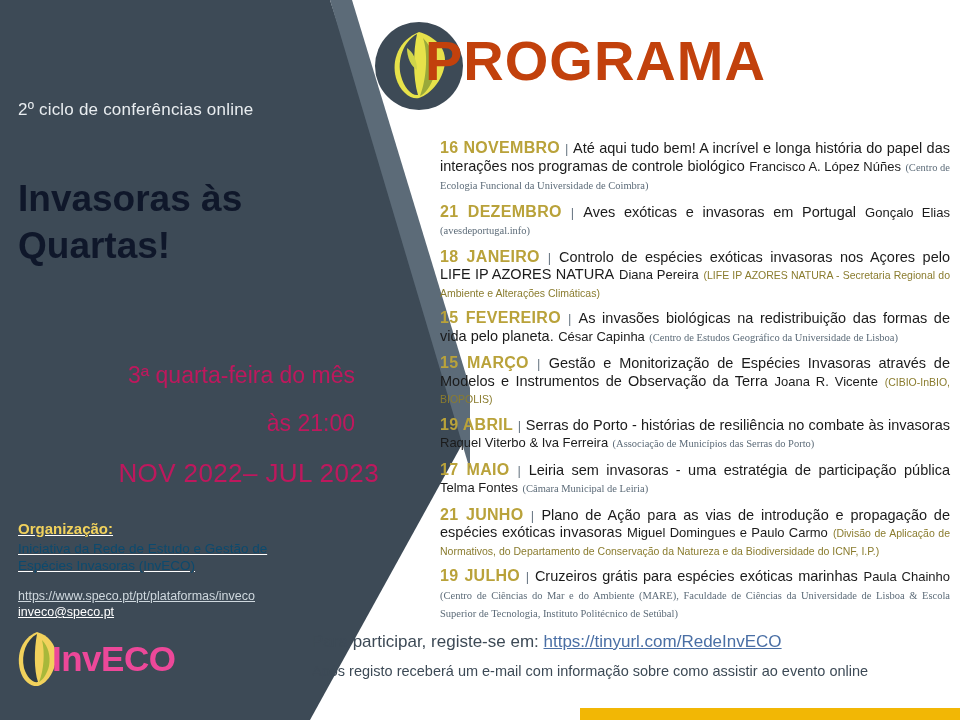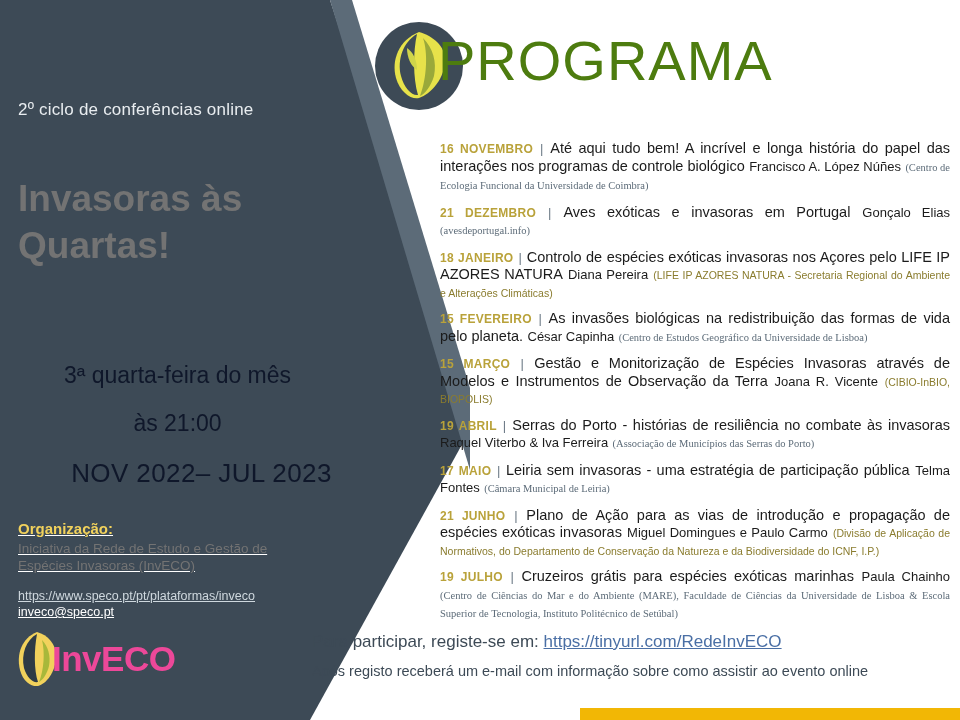--- a/index.html
+++ b/index.html
@@ -58,49 +58,49 @@
     color: #e9edf0;
     letter-spacing: 0.2px;
   }
   .main-title {
     position: absolute;
     left: 18px;
     top: 175px;
     font-size: 37px;
     line-height: 47px;
     font-weight: bold;
-    color: #737373;
+    color: #0f172a;
   }
   .sched {
     position: absolute;
     left: 0;
     width: 355px;
-    text-align: center;
-    color: #0f172a;
+    text-align: right;
+    color: #be185d;
   }
   .sched-1 { top: 362px; font-size: 23px; }
   .sched-2 { top: 410px; font-size: 23px; }
   .sched-3 { top: 458px; font-size: 26px; letter-spacing: 0.4px; padding-left: 24px; }
 
   .org-block {
     position: absolute;
     left: 18px;
     top: 520px;
     width: 300px;
     text-decoration: underline;
   }
   .org-title {
     font-size: 15px;
     font-weight: bold;
     color: #f2d25c;
     margin-bottom: 3px;
   }
   .org-line {
     font-size: 13.5px;
-    color: #737373;
+    color: #0c4a6e;
     line-height: 17px;
   }
   .org-link {
     display: block;
     font-size: 12.5px;
     color: #cfd8de;
     text-decoration: underline;
     margin-top: 14px;
     line-height: 16px;
   }
@@ -156,44 +156,44 @@
   }
   .circle-logo .leaf {
     position: absolute;
     left: 12px;
     top: 8px;
     width: 64px;
     height: 72px;
   }
   .programa {
     position: absolute;
-    left: 63px;
+    left: 50px;
     top: 12px;
     font-size: 56px;
-    font-weight: normal;
-    color: #4d7c0f;
+    font-weight: bold;
+    color: #c2410c;
     letter-spacing: 1px;
   }
 
   
   .program-list {
     position: absolute;
     left: 440px;
     top: 140px;
     width: 510px;
     z-index: 6;
   }
   .entry {
     margin-bottom: 9px;
     line-height: 16.5px;
     text-align: justify;
   }
   .date {
     color: #b9a23a;
-    font-size: 12px;
+    font-size: 16px;
     font-weight: bold;
     letter-spacing: 0.3px;
   }
   .sep {
     color: #6c7a86;
     font-size: 13px;
   }
   .etitle {
     color: #1b1b1b;
     font-size: 14.5px;

